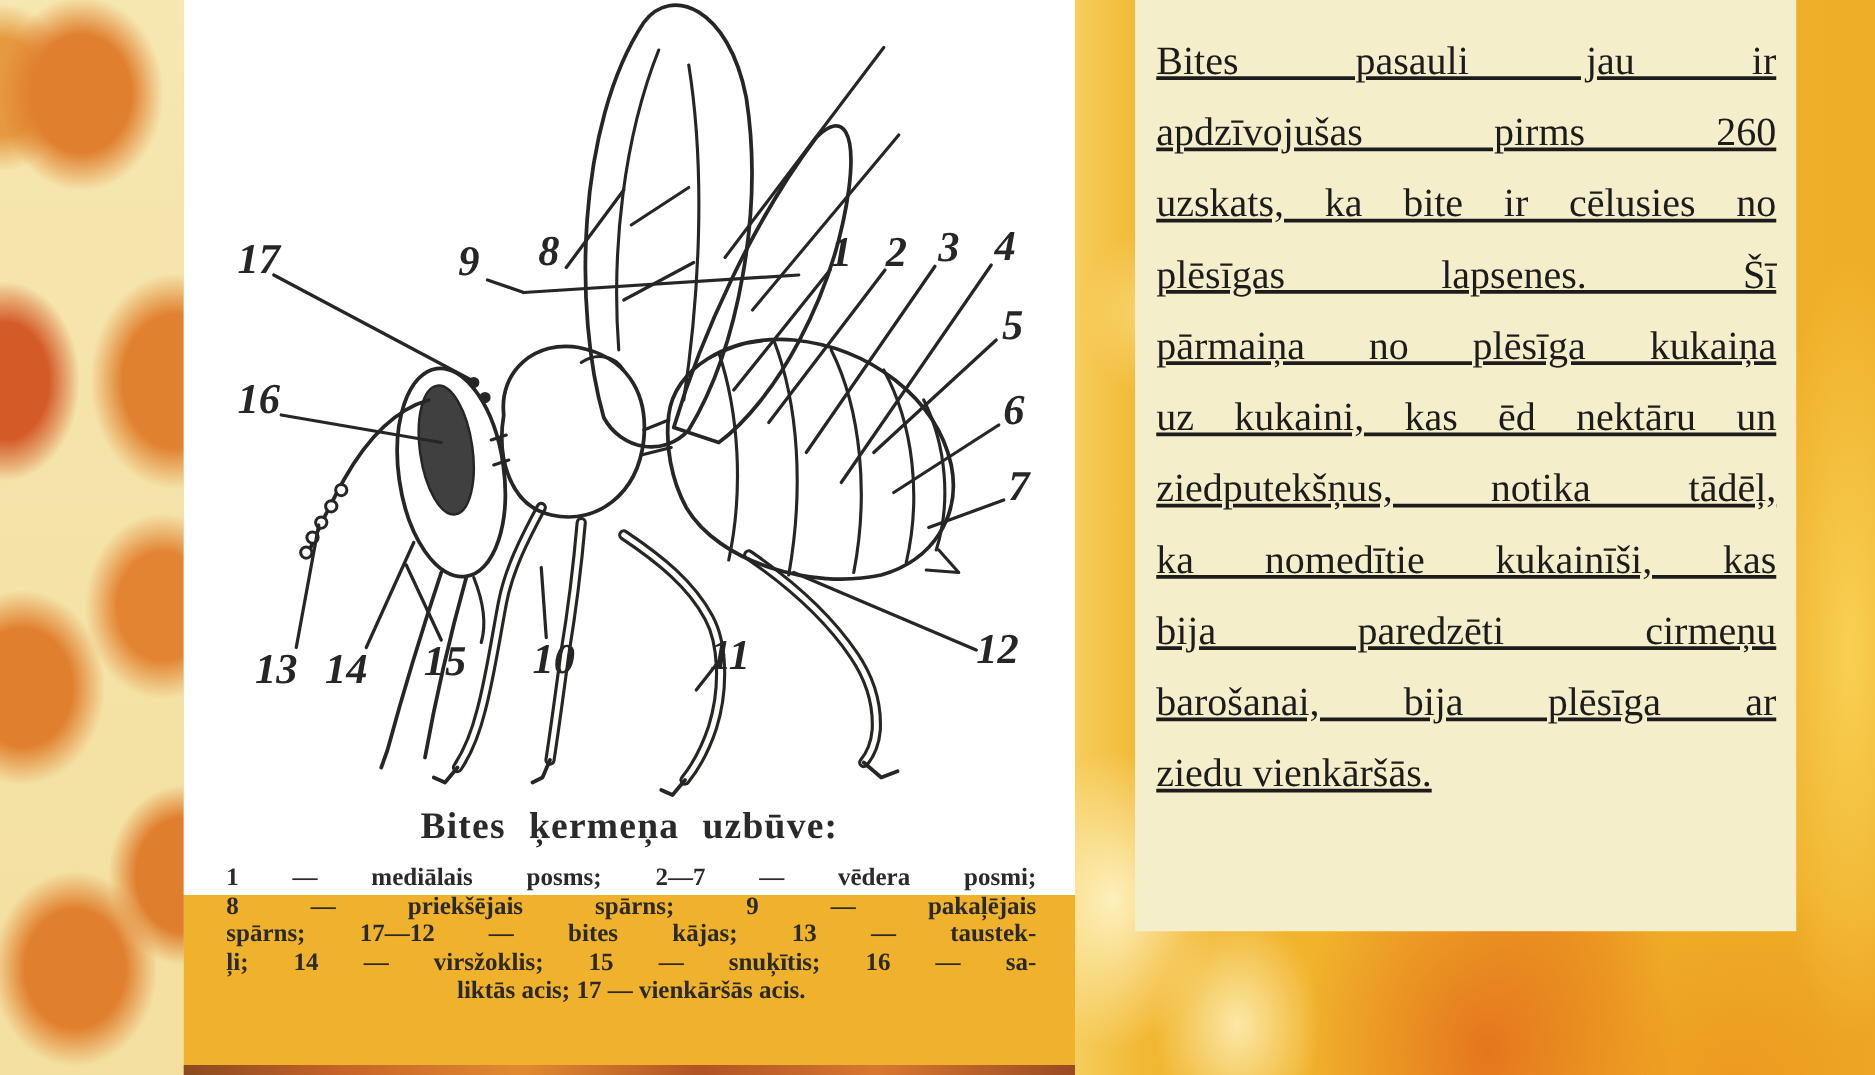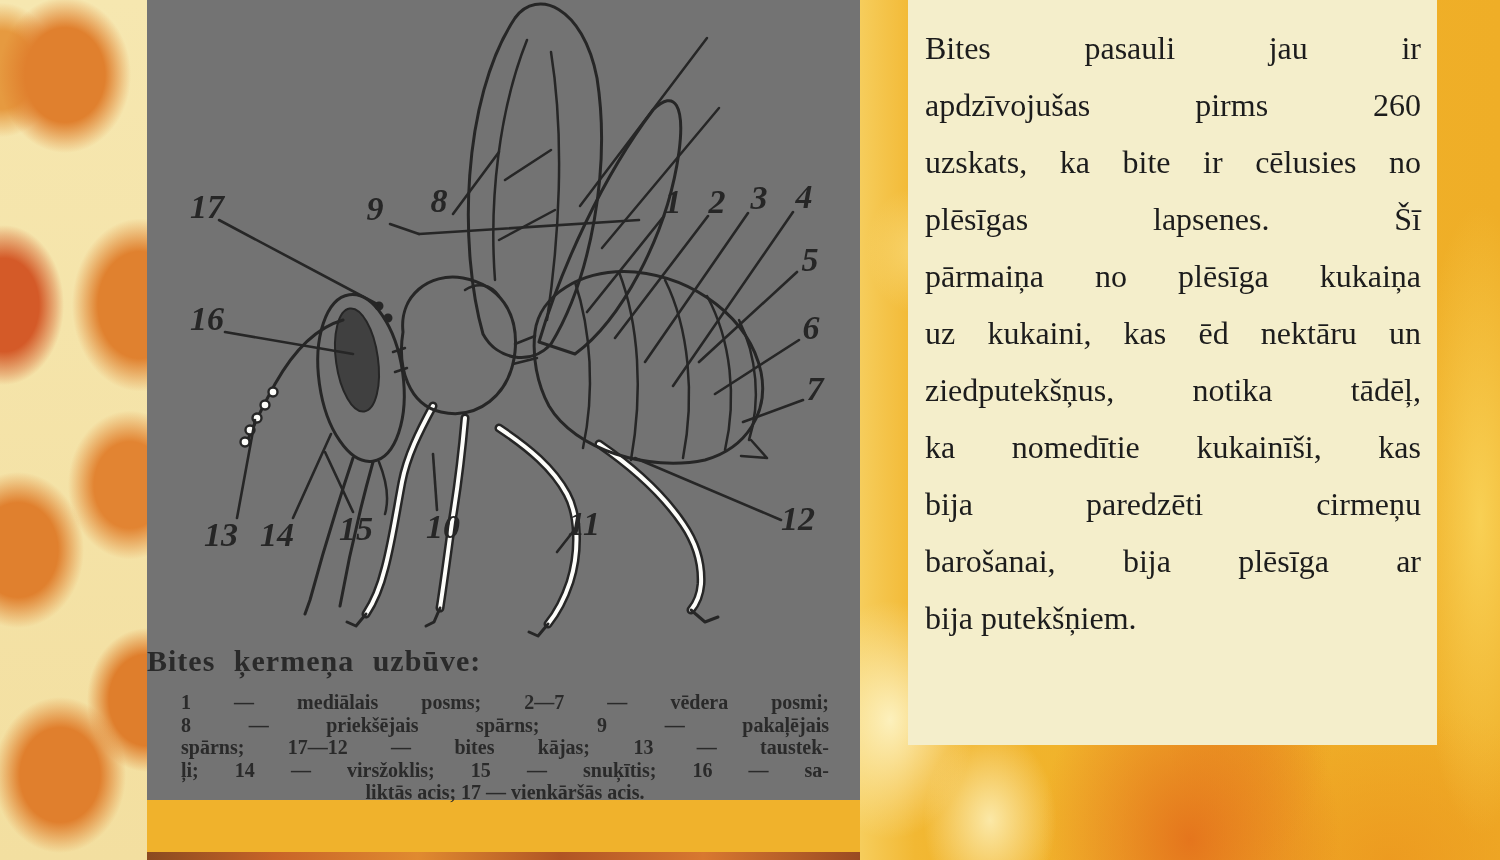--- a/index.html
+++ b/index.html
@@ -29,46 +29,46 @@
       radial-gradient(ellipse 55px 70px at 140px 305px,#e0812f 42px, rgba(224,129,47,.3) 60px, rgba(224,129,47,0) 68px),
       radial-gradient(ellipse 45px 60px at 4px 305px,  #d45a28 35px, rgba(212,90,40,.35) 52px, rgba(212,90,40,0) 60px),
       radial-gradient(ellipse 55px 65px at 18px 550px, #e0802e 40px, rgba(224,128,46,.3) 58px, rgba(224,128,46,0) 66px),
       radial-gradient(ellipse 50px 60px at 130px 485px,#e28432 36px, rgba(226,132,50,.3) 54px, rgba(226,132,50,0) 62px),
       radial-gradient(ellipse 55px 65px at 60px 775px, #e07f2d 40px, rgba(224,127,45,.3) 58px, rgba(224,127,45,0) 66px),
       radial-gradient(ellipse 50px 60px at 147px 700px,#df7e2c 38px, rgba(223,126,44,0) 60px),
       linear-gradient(180deg,#f6e7b0,#f3dfa0);
   }
   
   .panel-white{
-    position:absolute;left:147px;top:0;width:713px;height:800px;
-    background:#737373;
+    position:absolute;left:147px;top:0;width:713px;height:716px;
+    background:#ffffff;
   }
   .strip-bottom{
     position:absolute;left:147px;top:852px;width:713px;height:8px;
     background:linear-gradient(90deg,#8a4a20,#c86428 18%,#e08a30 38%,#b05424 58%,#d87830 78%,#9a4a22);
   }
   .bee-svg{position:absolute;left:0;top:0;}
   .caption-title{
-    position:absolute;left:0;top:644px;width:713px;
+    position:absolute;left:0;top:644px;width:713px;text-align:center;
     font-weight:bold;font-size:30px;color:#2a2a2a;letter-spacing:1px;word-spacing:10px;
   }
   .caption-lines{
     position:absolute;left:34px;top:691px;width:648px;
     font-weight:bold;font-size:20px;line-height:22.5px;color:#2a2a2a;
   }
   .caption-line{text-align:justify;text-align-last:justify;}
   .caption-line.center{text-align:left;text-align-last:center;}
   
   .panel-cream{
     position:absolute;left:908px;top:0;width:529px;height:745px;
     background:#f4eecb;
   }
   .info-text{
     position:absolute;left:17px;top:20px;width:496px;
-    font-size:32px;line-height:57px;color:#1c1c1c;
+    font-size:32px;line-height:57px;color:#1c1c1c;text-decoration:underline;
   }
   .info-line{text-align:justify;text-align-last:justify;}
   .info-line.last{text-align-last:left;}
 </style>
 </head>
 <body>
 
 <div class="stage">
 
   <div class="bg-honey"></div>
@@ -218,17 +218,17 @@
       <div class="info-line">Bites pasauli jau ir</div>
       <div class="info-line">apdzīvojušas pirms 260</div>
       <div class="info-line">uzskats, ka bite ir cēlusies no</div>
       <div class="info-line">plēsīgas lapsenes. Šī</div>
       <div class="info-line">pārmaiņa no plēsīga kukaiņa</div>
       <div class="info-line">uz kukaini, kas ēd nektāru un</div>
       <div class="info-line">ziedputekšņus, notika tādēļ,</div>
       <div class="info-line">ka nomedītie kukainīši, kas</div>
       <div class="info-line">bija paredzēti cirmeņu</div>
       <div class="info-line">barošanai, bija plēsīga ar</div>
-      <div class="info-line last">bija putekšņiem.</div>
+      <div class="info-line last">ziedu vienkāršās.</div>
     </div>
   </div>
 
 </div>
 
 </body></html>

